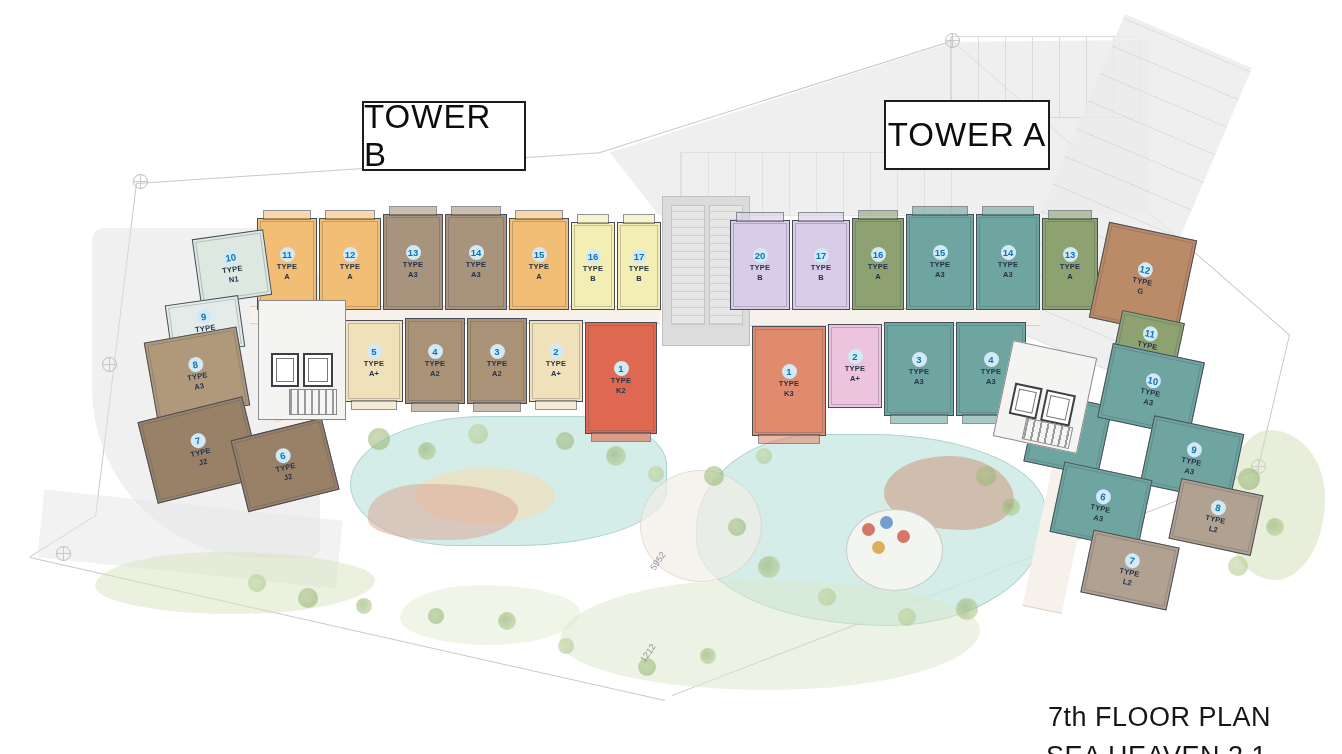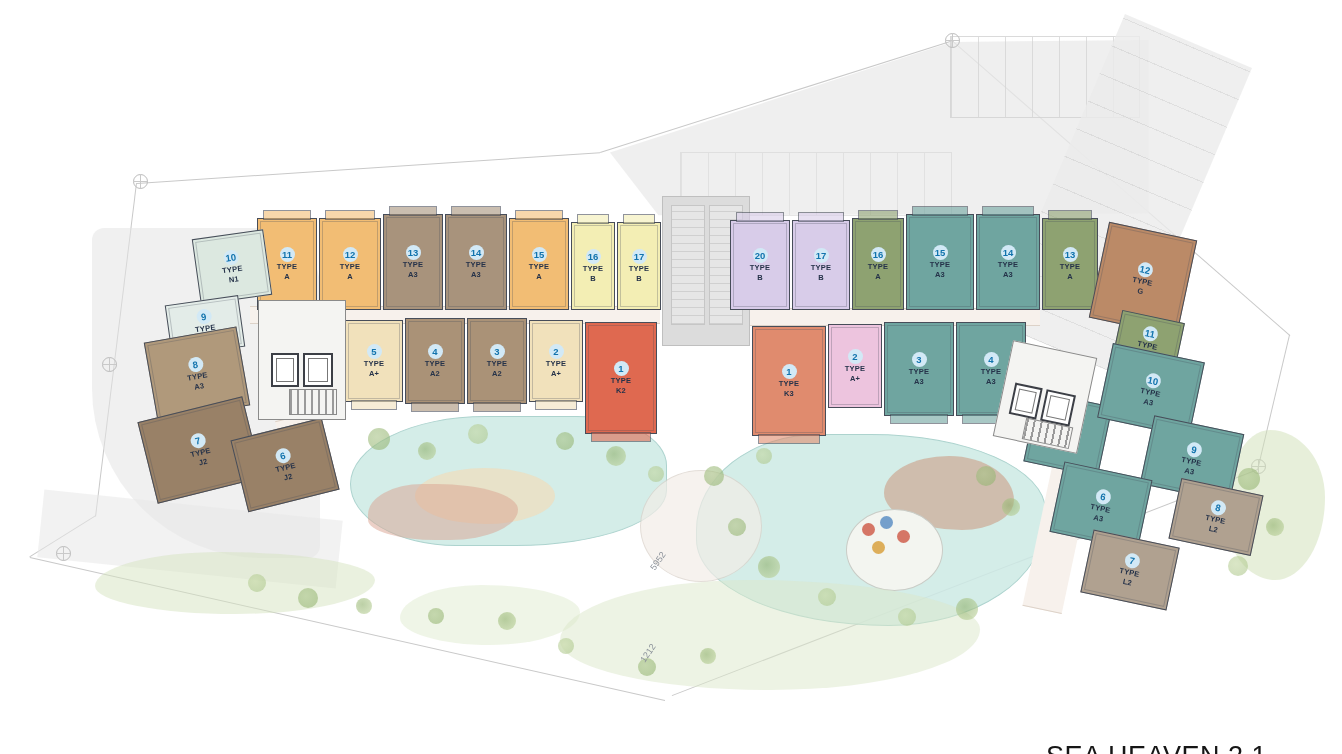--- a/index.html
+++ b/index.html
@@ -329,15 +329,18 @@
     <span class="tw">TYPE</span>
     <span class="tc">L2</span>
   </div>
 
   <div class="core" style="left:1002px;top:348px;width:84px;height:96px;transform:rotate(12deg)">
     <div class="lift" style="left:10px;top:40px;width:24px;height:28px"></div>
     <div class="lift" style="left:42px;top:40px;width:26px;height:28px"></div>
     <div class="stair" style="left:28px;top:72px;width:46px;height:20px"></div>
   </div>
 
-
+  <div class="tower-label" style="left:362px;top:101px;width:160px;height:66px">TOWER B</div>
+  <div class="tower-label" style="left:884px;top:100px;width:162px;height:66px">TOWER A</div>
+
+  <div class="plan-title" style="left:1048px;top:702px">7th FLOOR PLAN</div>
   <div class="plan-title" style="left:1046px;top:741px">SEA HEAVEN 2.1</div>
 </div>
 
 </body></html>

